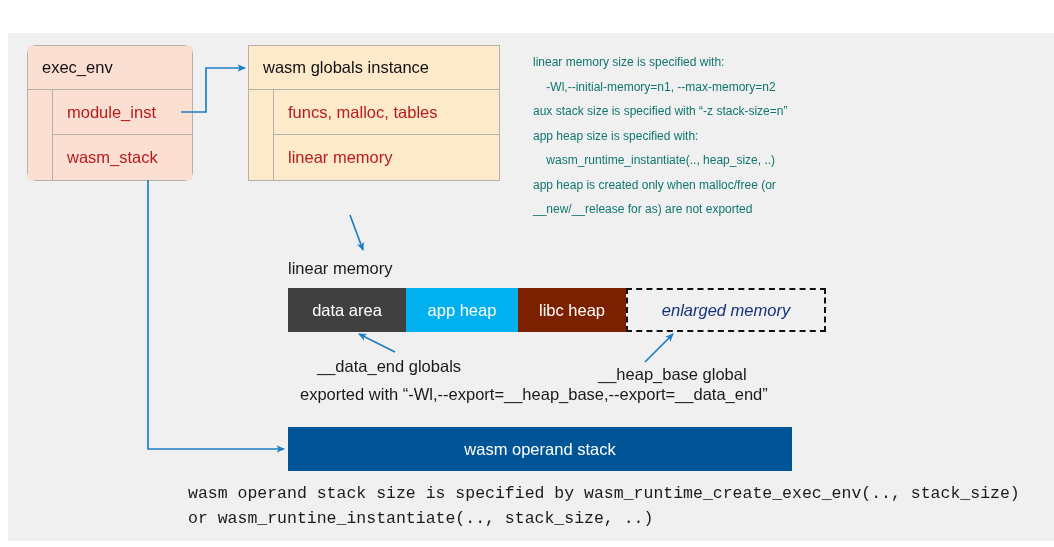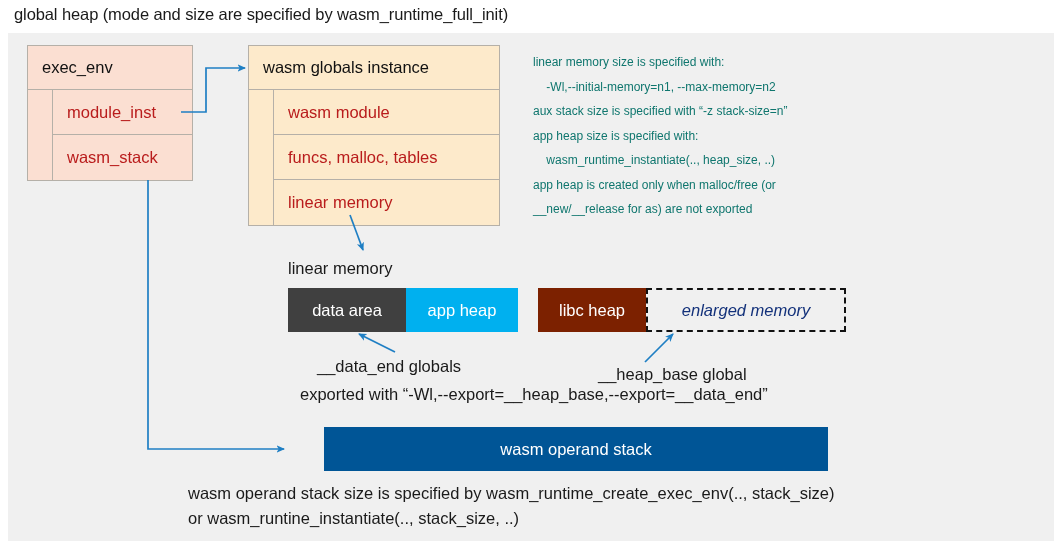--- a/index.html
+++ b/index.html
@@ -80,20 +80,21 @@
     color: #b91c1c;
     border-bottom: 1px solid #b5b0a8;
   }
   .structbox .row:last-child { border-bottom: none; }
 
   
   #execenv-box {
     left: 27px;
     top: 45px;
     width: 166px;
+    border-radius: 9px;
   }
   #execenv-box .hdr,
   #execenv-box .gutter,
   #execenv-box .row { background: #fbdfd2; }
 
   
   #modinst-box {
     left: 248px;
     top: 45px;
     width: 252px;
@@ -158,87 +159,85 @@
   #opstack {
     left: 288px;
     top: 427px;
     width: 504px;
     height: 44px;
     display: flex;
     align-items: center;
     justify-content: center;
     color: #ffffff;
     font-size: 16.5px;
-    margin-left: 36px;
   }
 
   
   #bottomtext {
     left: 188px;
     top: 481px;
     font-size: 16.5px;
     line-height: 25px;
     color: #1a1a1a;
     white-space: pre;
+    font-family: Liberation Mono, monospace;
   }
 
   
   #wires {
     left: 0; top: 0;
     width: 1054px;
     height: 547px;
     pointer-events: none;
   }
 </style>
 </head>
 <body>
 
 <div id="stage">
 
   <div class="abs" id="panel" style="background: rgb(240, 240, 240);"></div>
 
-  <div class="abs" id="title">global heap (mode and size are specified by wasm_runtime_full_init)</div>
 
   <div class="abs structbox" id="execenv-box">
     <div class="hdr">exec_env</div>
     <div class="body">
       <div class="gutter"></div>
       <div class="rows">
         <div class="row">module_inst</div>
         <div class="row">wasm_stack</div>
       </div>
     </div>
   </div>
 
   <div class="abs structbox" id="modinst-box">
     <div class="hdr">wasm globals instance</div>
     <div class="body">
       <div class="gutter"></div>
       <div class="rows">
-        <div class="row">wasm module</div>
         <div class="row">funcs, malloc, tables</div>
         <div class="row">linear memory</div>
       </div>
     </div>
   </div>
 
   <div class="abs" id="sidetext">linear memory size is specified with:
     -Wl,--initial-memory=n1, --max-memory=n2
 aux stack size is specified with “-z stack-size=n”
 app heap size is specified with:
     wasm_runtime_instantiate(.., heap_size, ..)
 app heap is created only when malloc/free (or
 __new/__release for as) are not exported</div>
 
   <div class="abs" id="linmem-label">linear memory</div>
 
   <div class="abs" id="membar">
     <div class="seg" style="width: 118px; background: #404040;">data area</div>
     <div class="seg" style="width: 112px; background: rgb(0, 176, 239);">app heap</div>
-    <div class="seg" style="width: 108px; background: rgb(124, 33, 0); margin-left: 20px;">libc heap</div>
+    <div class="seg" style="width: 108px; background: rgb(124, 33, 0);">libc heap</div>
     <div class="seg dashed" style="width: 200px; background: rgb(240, 240, 240); border-color: rgb(17, 17, 17); color: rgb(19, 49, 122); font-style: italic;">enlarged memory</div>
   </div>
 
   <div class="abs anno" id="anno-data-end">__data_end globals</div>
   <div class="abs anno" id="anno-heap-base">__heap_base global</div>
   <div class="abs anno" id="anno-exported">exported with “-Wl,--export=__heap_base,--export=__data_end”</div>
 
   <div class="abs" id="opstack" style="background: rgb(0, 85, 150);">wasm operand stack</div>
 
   <div class="abs" id="bottomtext">wasm operand stack size is specified by wasm_runtime_create_exec_env(.., stack_size)

